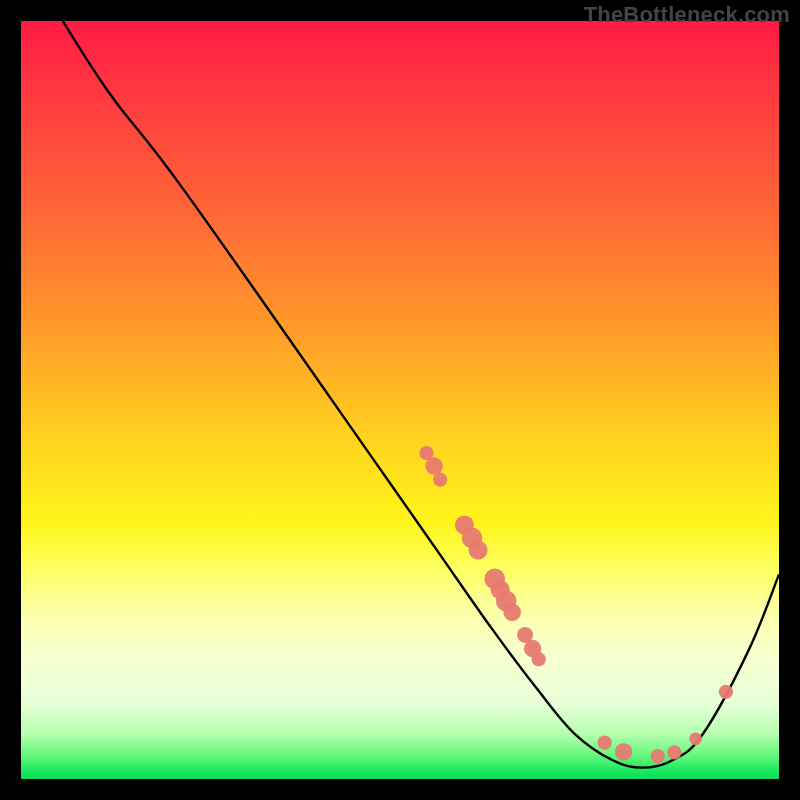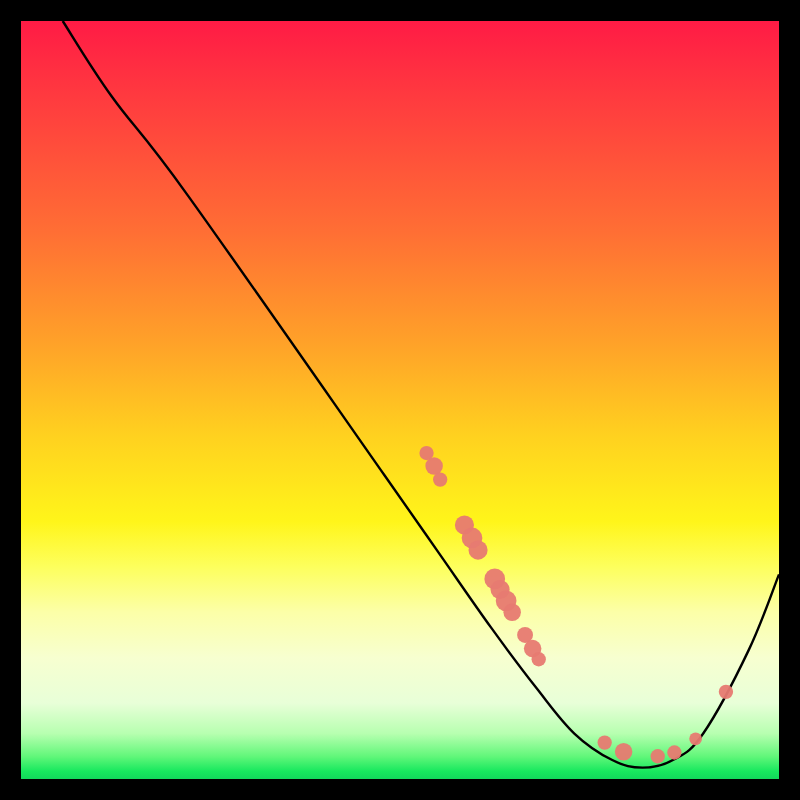--- a/index.html
+++ b/index.html
@@ -58,20 +58,21 @@
     top: 0;
     width: 758px;
     height: 758px;
     overflow: visible;
   }
 </style>
 </head>
 <body>
 
 <div class="stage">
+  <div class="watermark">TheBottleneck.com</div>
 
   <div class="plot">
     <svg class="curve" viewBox="0 0 758 758" preserveAspectRatio="none">
       <path id="curve-path" fill="none" stroke="#000000" stroke-width="2.4" d="M 41.69 0.00 C 50.56 13.64, 68.45 44.42, 90.96 75.80 C 113.47 107.18, 117.64 106.12, 166.76 174.34 C 215.88 242.56, 318.81 390.67, 363.84 454.80 C 408.87 518.93, 397.80 503.31, 416.90 530.60 C 436.00 557.89, 452.22 581.84, 469.96 606.40 C 487.70 630.96, 500.43 647.94, 515.44 667.04 C 530.45 686.14, 539.70 699.56, 553.34 712.52 C 566.98 725.48, 578.96 732.91, 591.24 739.05 C 603.52 745.19, 610.64 746.63, 621.56 746.63 C 632.48 746.63, 640.96 745.19, 651.88 739.05 C 662.80 732.91, 668.56 732.30, 682.20 712.52 C 695.84 692.74, 714.04 657.79, 727.68 629.14 C 741.32 600.49, 752.54 566.98, 758.00 553.34"></path>
       <g id="markers">
           <circle cx="405.53" cy="432.06" r="7.16" fill="#e77a71" fill-opacity="0.95"></circle>
           <circle cx="413.11" cy="444.95" r="8.75" fill="#e77a71" fill-opacity="0.95"></circle>
           <circle cx="419.17" cy="458.59" r="7.16" fill="#e77a71" fill-opacity="0.95"></circle>
           <circle cx="443.43" cy="504.07" r="9.55" fill="#e77a71" fill-opacity="0.95"></circle>
           <circle cx="451.01" cy="516.96" r="10.35" fill="#e77a71" fill-opacity="0.95"></circle>

